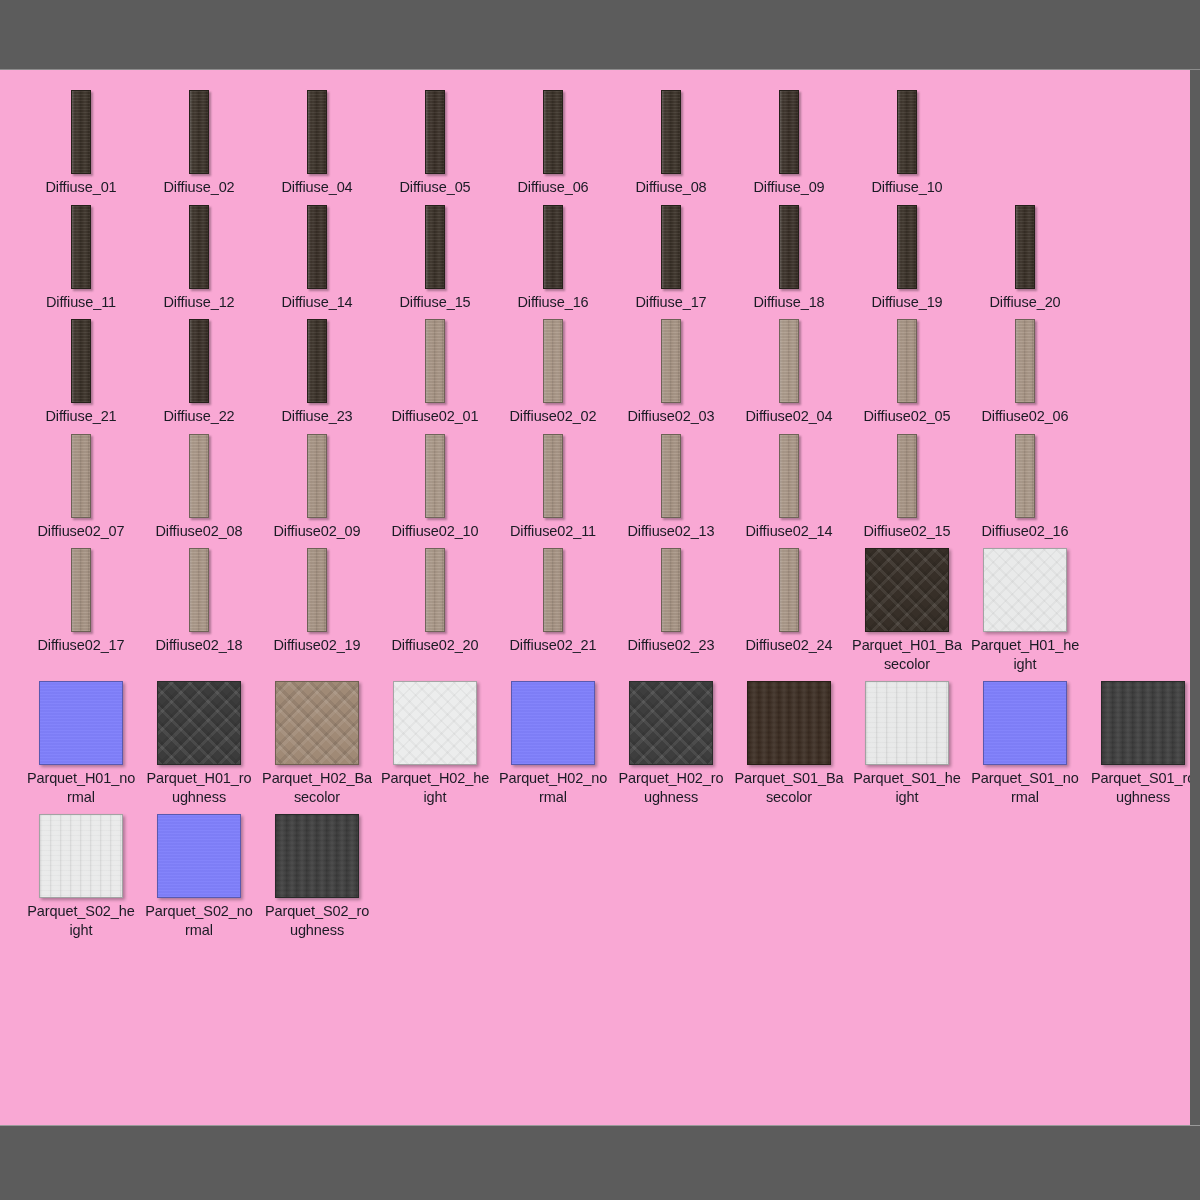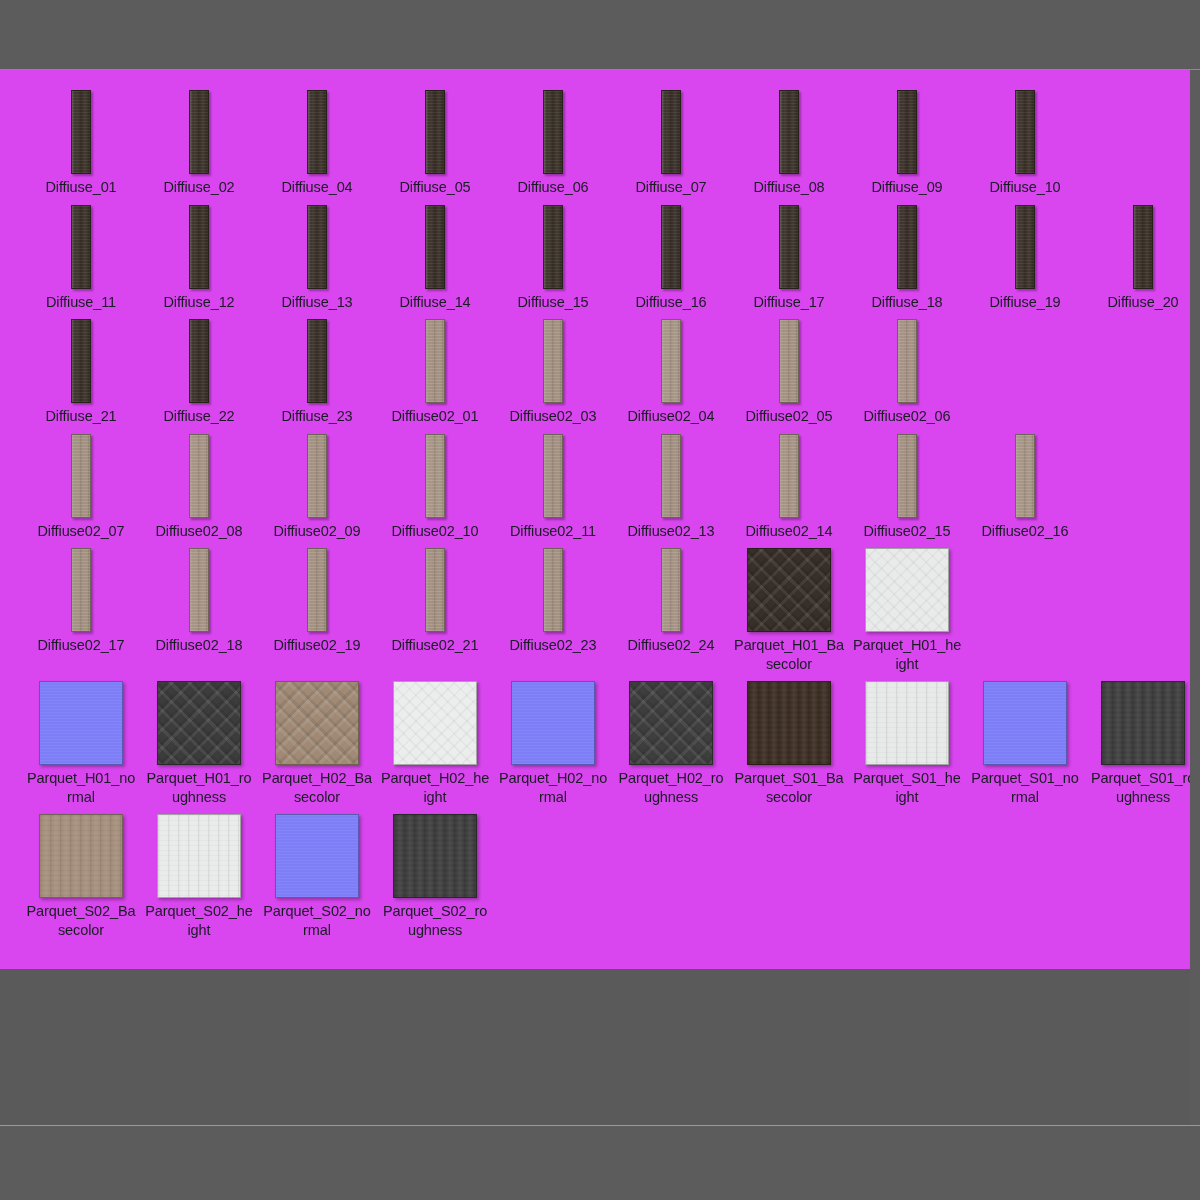--- a/index.html
+++ b/index.html
@@ -18,22 +18,22 @@
     background: #5c5c5c;
   }
   .letterbox.top { top: 0; height: 70px; }
   .letterbox.bottom { top: 1126px; height: 74px; }
   .hairline-top { position:absolute; left:0; top:69px; width:1200px; height:1px; background:#8c8c8c; }
   .hairline-bottom { position:absolute; left:0; top:1125px; width:1200px; height:1px; background:#9a9a9a; }
 
   
   #pane {
     position: absolute; left: 0; top: 70px;
-    width: 1190px; height: 899px;
-    background: #d946ef;
+    width: 1190px; height: 1055px;
+    background: #f9a8d4;
     overflow: hidden;
   }
   #right-strip {
     position:absolute; left:1190px; top:70px; width:10px; height:1055px;
     background:#5c5c5c;
   }
 
   #grid {
     position: relative;
     padding: 12px 0 0 22px;
@@ -210,132 +210,126 @@
             <div class="label">Diffiuse_05</div>
           </div>
           <div class="cell">
             <div class="thumb-box">
               <div class="plank" style="background: rgb(59, 50, 41);"></div>
             </div>
             <div class="label">Diffiuse_06</div>
           </div>
           <div class="cell">
             <div class="thumb-box">
+              <div class="plank" style="background: rgb(59, 50, 41);"></div>
+            </div>
+            <div class="label">Diffiuse_08</div>
+          </div>
+          <div class="cell">
+            <div class="thumb-box">
+              <div class="plank" style="background: rgb(58, 48, 40);"></div>
+            </div>
+            <div class="label">Diffiuse_09</div>
+          </div>
+          <div class="cell">
+            <div class="thumb-box">
+              <div class="plank" style="background: rgb(59, 50, 41);"></div>
+            </div>
+            <div class="label">Diffiuse_10</div>
+          </div>
+        </div>
+        <div class="row">
+          <div class="cell">
+            <div class="thumb-box">
+              <div class="plank" style="background: rgb(59, 50, 41);"></div>
+            </div>
+            <div class="label">Diffiuse_11</div>
+          </div>
+          <div class="cell">
+            <div class="thumb-box">
+              <div class="plank" style="background: rgb(58, 49, 40);"></div>
+            </div>
+            <div class="label">Diffiuse_12</div>
+          </div>
+          <div class="cell">
+            <div class="thumb-box">
+              <div class="plank" style="background: rgb(58, 48, 40);"></div>
+            </div>
+            <div class="label">Diffiuse_14</div>
+          </div>
+          <div class="cell">
+            <div class="thumb-box">
+              <div class="plank" style="background: rgb(59, 50, 41);"></div>
+            </div>
+            <div class="label">Diffiuse_15</div>
+          </div>
+          <div class="cell">
+            <div class="thumb-box">
               <div class="plank" style="background: rgb(58, 49, 41);"></div>
             </div>
-            <div class="label">Diffiuse_07</div>
-          </div>
-          <div class="cell">
-            <div class="thumb-box">
-              <div class="plank" style="background: rgb(59, 50, 41);"></div>
-            </div>
-            <div class="label">Diffiuse_08</div>
+            <div class="label">Diffiuse_16</div>
+          </div>
+          <div class="cell">
+            <div class="thumb-box">
+              <div class="plank" style="background: rgb(59, 50, 41);"></div>
+            </div>
+            <div class="label">Diffiuse_17</div>
           </div>
           <div class="cell">
             <div class="thumb-box">
               <div class="plank" style="background: rgb(58, 48, 40);"></div>
             </div>
-            <div class="label">Diffiuse_09</div>
-          </div>
-          <div class="cell">
-            <div class="thumb-box">
-              <div class="plank" style="background: rgb(59, 50, 41);"></div>
-            </div>
-            <div class="label">Diffiuse_10</div>
-          </div>
-        </div>
-        <div class="row">
-          <div class="cell">
-            <div class="thumb-box">
-              <div class="plank" style="background: rgb(59, 50, 41);"></div>
-            </div>
-            <div class="label">Diffiuse_11</div>
+            <div class="label">Diffiuse_18</div>
+          </div>
+          <div class="cell">
+            <div class="thumb-box">
+              <div class="plank" style="background: rgb(59, 50, 41);"></div>
+            </div>
+            <div class="label">Diffiuse_19</div>
           </div>
           <div class="cell">
             <div class="thumb-box">
               <div class="plank" style="background: rgb(58, 49, 40);"></div>
             </div>
-            <div class="label">Diffiuse_12</div>
-          </div>
-          <div class="cell">
-            <div class="thumb-box">
-              <div class="plank" style="background: rgb(59, 50, 41);"></div>
-            </div>
-            <div class="label">Diffiuse_13</div>
+            <div class="label">Diffiuse_20</div>
+          </div>
+        </div>
+        <div class="row">
+          <div class="cell">
+            <div class="thumb-box">
+              <div class="plank" style="background: rgb(59, 50, 41);"></div>
+            </div>
+            <div class="label">Diffiuse_21</div>
           </div>
           <div class="cell">
             <div class="thumb-box">
               <div class="plank" style="background: rgb(58, 48, 40);"></div>
             </div>
-            <div class="label">Diffiuse_14</div>
-          </div>
-          <div class="cell">
-            <div class="thumb-box">
-              <div class="plank" style="background: rgb(59, 50, 41);"></div>
-            </div>
-            <div class="label">Diffiuse_15</div>
-          </div>
-          <div class="cell">
-            <div class="thumb-box">
-              <div class="plank" style="background: rgb(58, 49, 41);"></div>
-            </div>
-            <div class="label">Diffiuse_16</div>
-          </div>
-          <div class="cell">
-            <div class="thumb-box">
-              <div class="plank" style="background: rgb(59, 50, 41);"></div>
-            </div>
-            <div class="label">Diffiuse_17</div>
-          </div>
-          <div class="cell">
-            <div class="thumb-box">
-              <div class="plank" style="background: rgb(58, 48, 40);"></div>
-            </div>
-            <div class="label">Diffiuse_18</div>
-          </div>
-          <div class="cell">
-            <div class="thumb-box">
-              <div class="plank" style="background: rgb(59, 50, 41);"></div>
-            </div>
-            <div class="label">Diffiuse_19</div>
-          </div>
-          <div class="cell">
-            <div class="thumb-box">
-              <div class="plank" style="background: rgb(58, 49, 40);"></div>
-            </div>
-            <div class="label">Diffiuse_20</div>
-          </div>
-        </div>
-        <div class="row">
-          <div class="cell">
-            <div class="thumb-box">
-              <div class="plank" style="background: rgb(59, 50, 41);"></div>
-            </div>
-            <div class="label">Diffiuse_21</div>
-          </div>
-          <div class="cell">
-            <div class="thumb-box">
-              <div class="plank" style="background: rgb(58, 48, 40);"></div>
-            </div>
             <div class="label">Diffiuse_22</div>
           </div>
           <div class="cell">
             <div class="thumb-box">
               <div class="plank" style="background: rgb(59, 50, 41);"></div>
             </div>
             <div class="label">Diffiuse_23</div>
           </div>
           <div class="cell">
             <div class="thumb-box">
               <div class="plank" style="background: rgb(168, 149, 133);"></div>
             </div>
             <div class="label">Diffiuse02_01</div>
           </div>
           <div class="cell">
             <div class="thumb-box">
+              <div class="plank" style="background: rgb(171, 152, 136);"></div>
+            </div>
+            <div class="label">Diffiuse02_02</div>
+          </div>
+          <div class="cell">
+            <div class="thumb-box">
               <div class="plank" style="background: rgb(168, 149, 133);"></div>
             </div>
             <div class="label">Diffiuse02_03</div>
           </div>
           <div class="cell">
             <div class="thumb-box">
               <div class="plank" style="background: rgb(172, 154, 138);"></div>
             </div>
             <div class="label">Diffiuse02_04</div>
           </div>
@@ -422,20 +416,26 @@
             <div class="label">Diffiuse02_18</div>
           </div>
           <div class="cell">
             <div class="thumb-box">
               <div class="plank" style="background: rgb(168, 149, 133);"></div>
             </div>
             <div class="label">Diffiuse02_19</div>
           </div>
           <div class="cell">
             <div class="thumb-box">
+              <div class="plank" style="background: rgb(172, 154, 138);"></div>
+            </div>
+            <div class="label">Diffiuse02_20</div>
+          </div>
+          <div class="cell">
+            <div class="thumb-box">
               <div class="plank" style="background: rgb(168, 149, 133);"></div>
             </div>
             <div class="label">Diffiuse02_21</div>
           </div>
           <div class="cell">
             <div class="thumb-box">
               <div class="plank" style="background: rgb(168, 149, 133);"></div>
             </div>
             <div class="label">Diffiuse02_23</div>
           </div>
@@ -514,26 +514,20 @@
             <div class="label">Parquet_S01_normal</div>
           </div>
           <div class="cell">
             <div class="thumb-box">
               <div class="tile planks" style="background: rgb(60, 60, 60);"></div>
             </div>
             <div class="label">Parquet_S01_roughness</div>
           </div>
         </div>
         <div class="row">
-          <div class="cell">
-            <div class="thumb-box">
-              <div class="tile planks" style="background: rgb(163, 141, 121);"></div>
-            </div>
-            <div class="label">Parquet_S02_Basecolor</div>
-          </div>
           <div class="cell">
             <div class="thumb-box">
               <div class="tile planks" style="background: rgb(233, 234, 234);"></div>
             </div>
             <div class="label">Parquet_S02_height</div>
           </div>
           <div class="cell">
             <div class="thumb-box">
               <div class="tile normalmap" style="background: rgb(128, 128, 251);"></div>
             </div>

